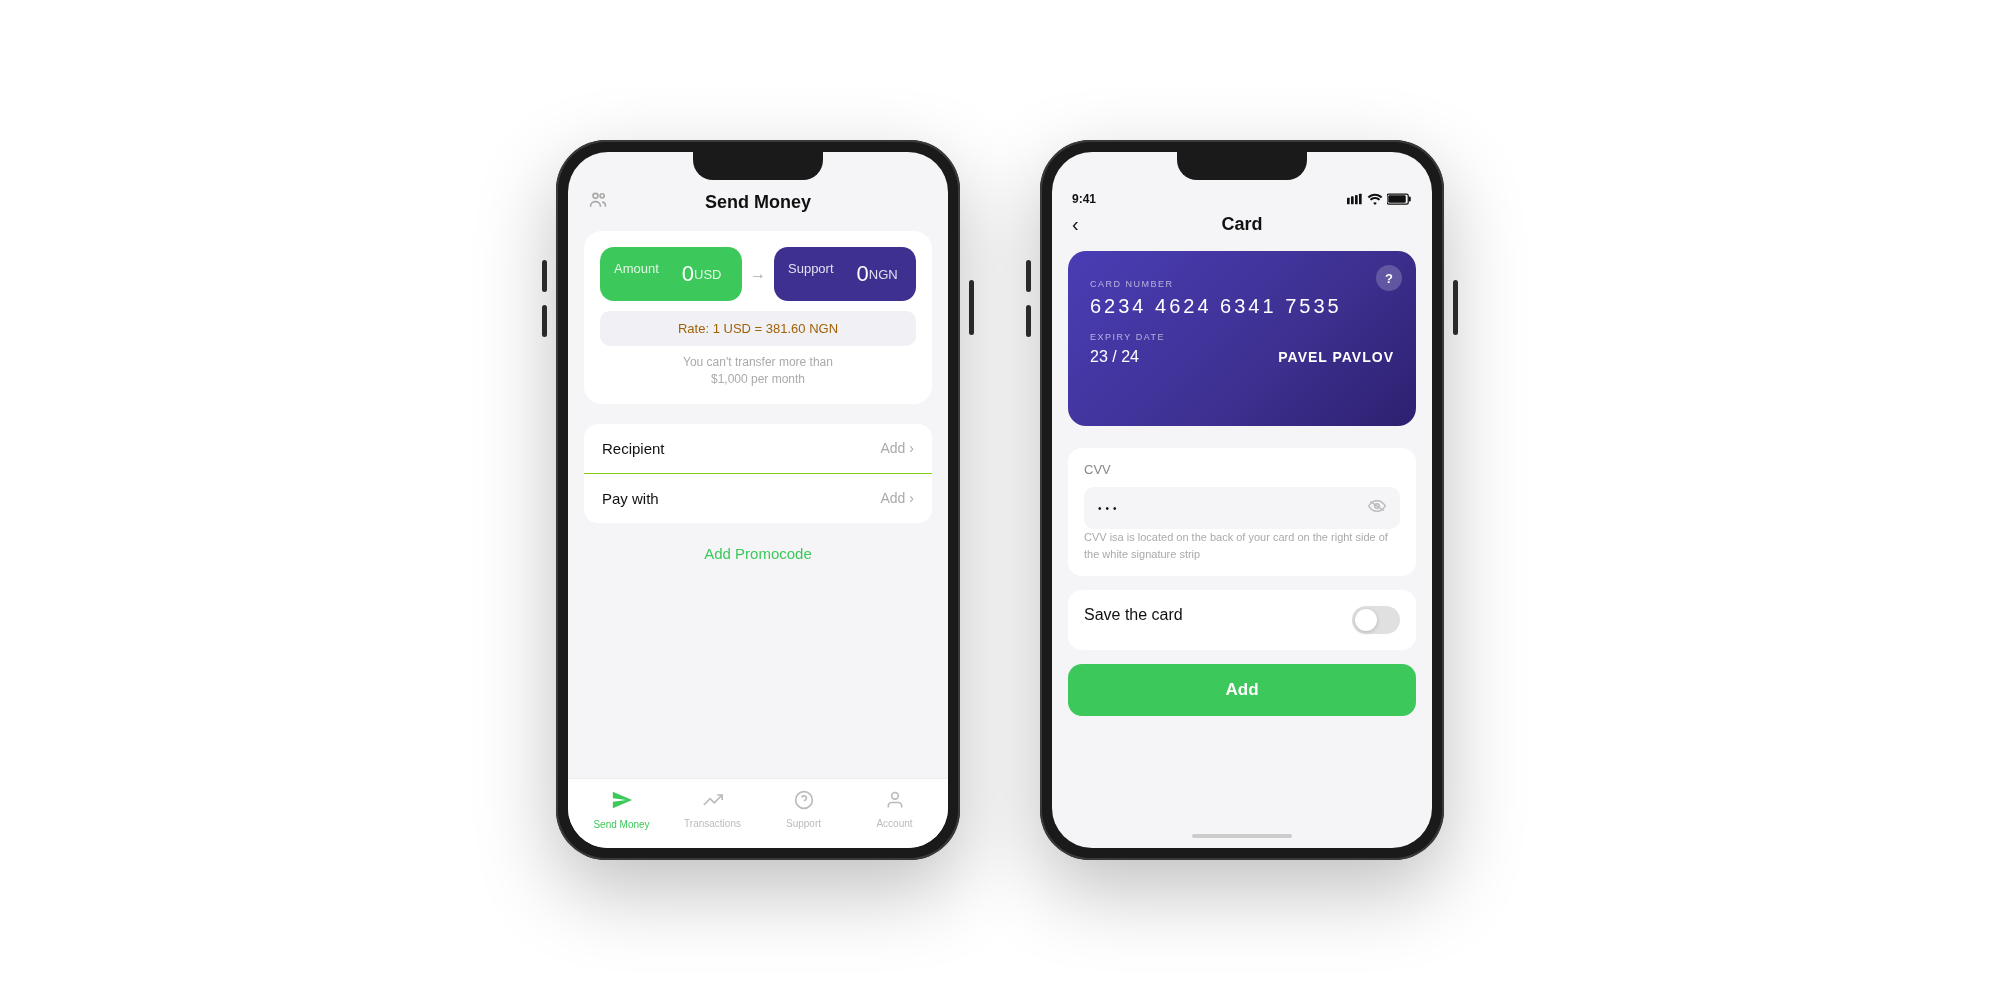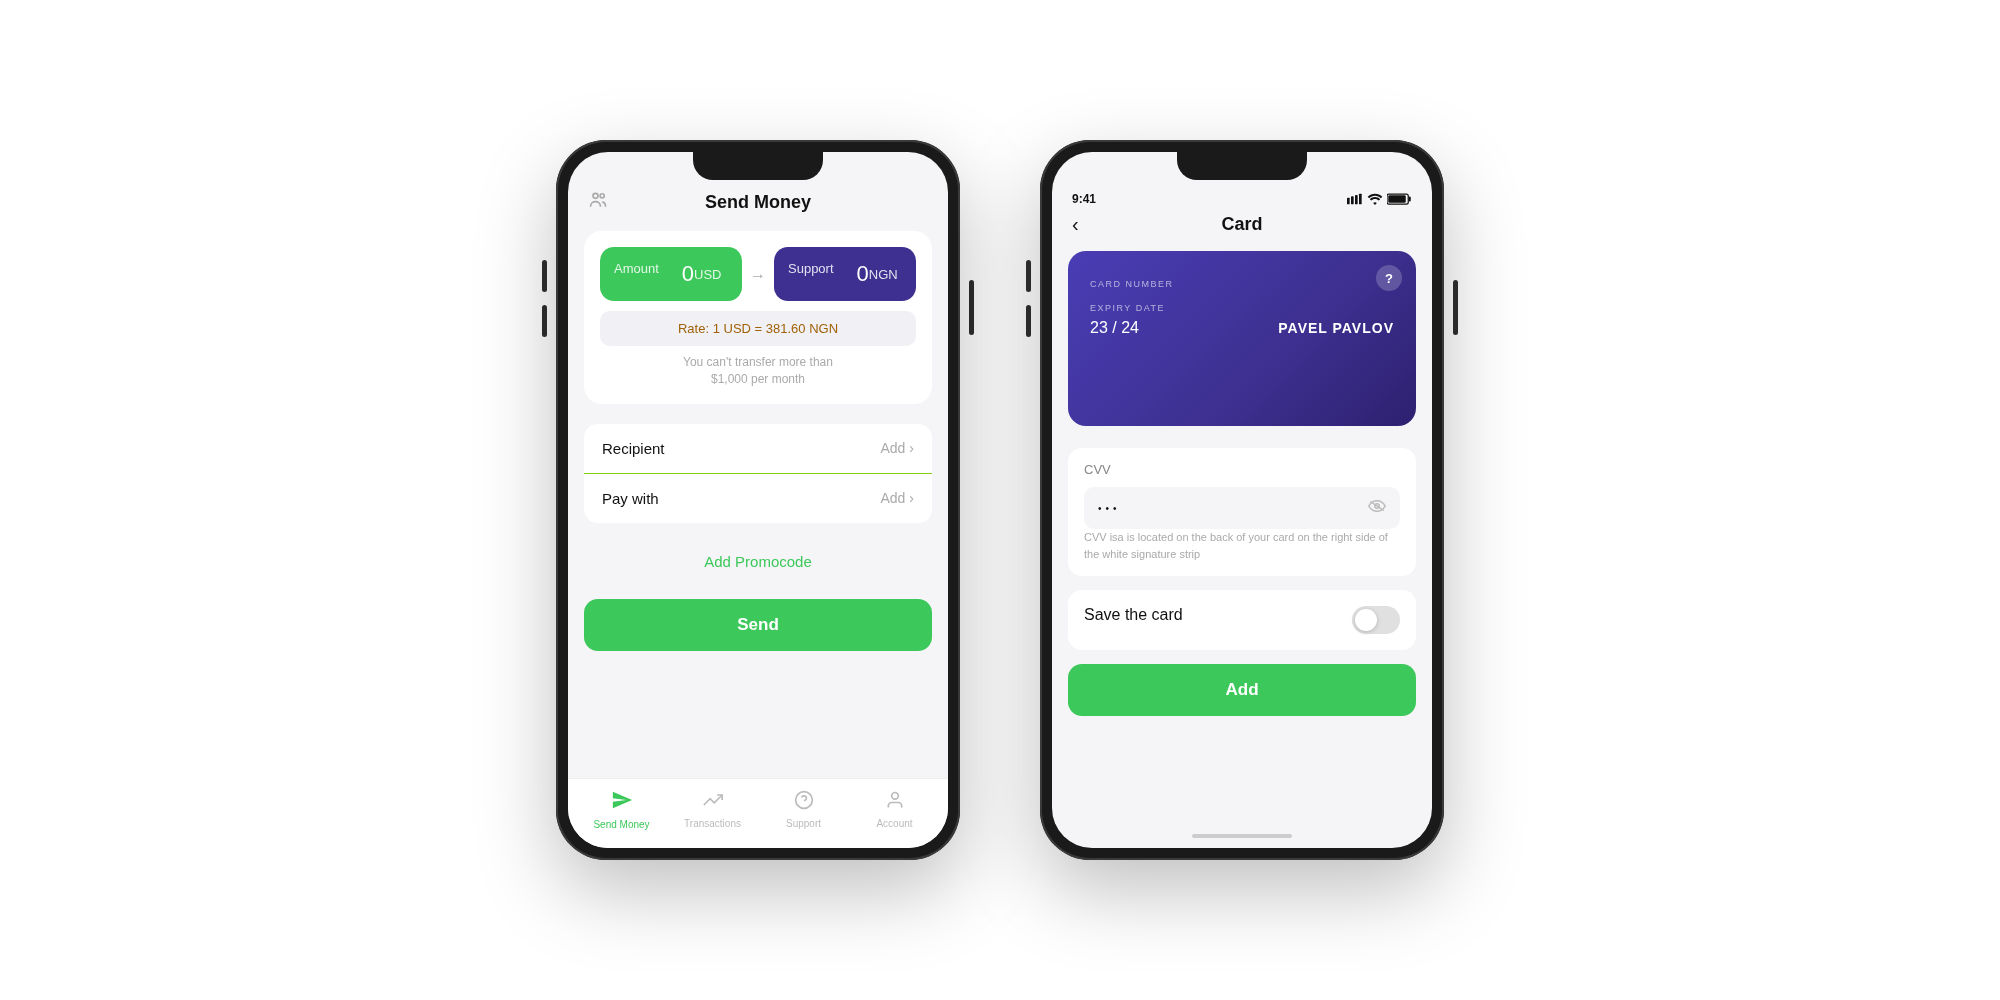--- a/index.html
+++ b/index.html
@@ -173,21 +173,21 @@
     .form-add {
       display: flex;
       align-items: center;
       gap: 4px;
       color: #aaa;
       font-size: 14px;
     }
     .chevron { font-size: 14px; }
 
     .promo-section {
-      margin: 20px 16px;
+      margin: 12px 16px;
       text-align: center;
     }
     .promo-text {
       color: #3cc85a;
       font-size: 15px;
       font-weight: 500;
     }
 
     .send-btn {
       margin: 8px 16px;
@@ -484,21 +484,20 @@
             <span>Add</span>
             <span class="chevron">›</span>
           </div>
         </div>
       </div>
 
       <div class="promo-section">
         <span class="promo-text">Add Promocode</span>
       </div>
 
-      <div class="send-btn">Send</div>
 
       <div class="bottom-spacer"></div>
 
       <div class="tab-bar">
         <div class="tab-item">
           <div class="tab-icon active">
             <svg width="22" height="22" viewBox="0 0 24 24" fill="#3cc85a">
               <path d="M2 21l21-9L2 3v7l15 2-15 2z"></path>
             </svg>
           </div>
@@ -569,20 +568,21 @@
         <span class="back-btn">‹</span>
         <span class="phone2-title">Card</span>
       </div>
 
       <div class="card-section">
         <div class="credit-card">
           <div class="card-question">
             <span>?</span>
           </div>
           <div class="card-number-label">CARD NUMBER</div>
+          <div class="card-number">6234  4624  6341  7535</div>
           <div class="card-expiry-label">EXPIRY DATE</div>
           <div class="card-bottom-row">
             <span class="card-expiry">23 / 24</span>
             <span class="card-name">PAVEL PAVLOV</span>
           </div>
         </div>
       </div>
 
       <div class="cvv-section">
         <div class="cvv-label">CVV</div>

